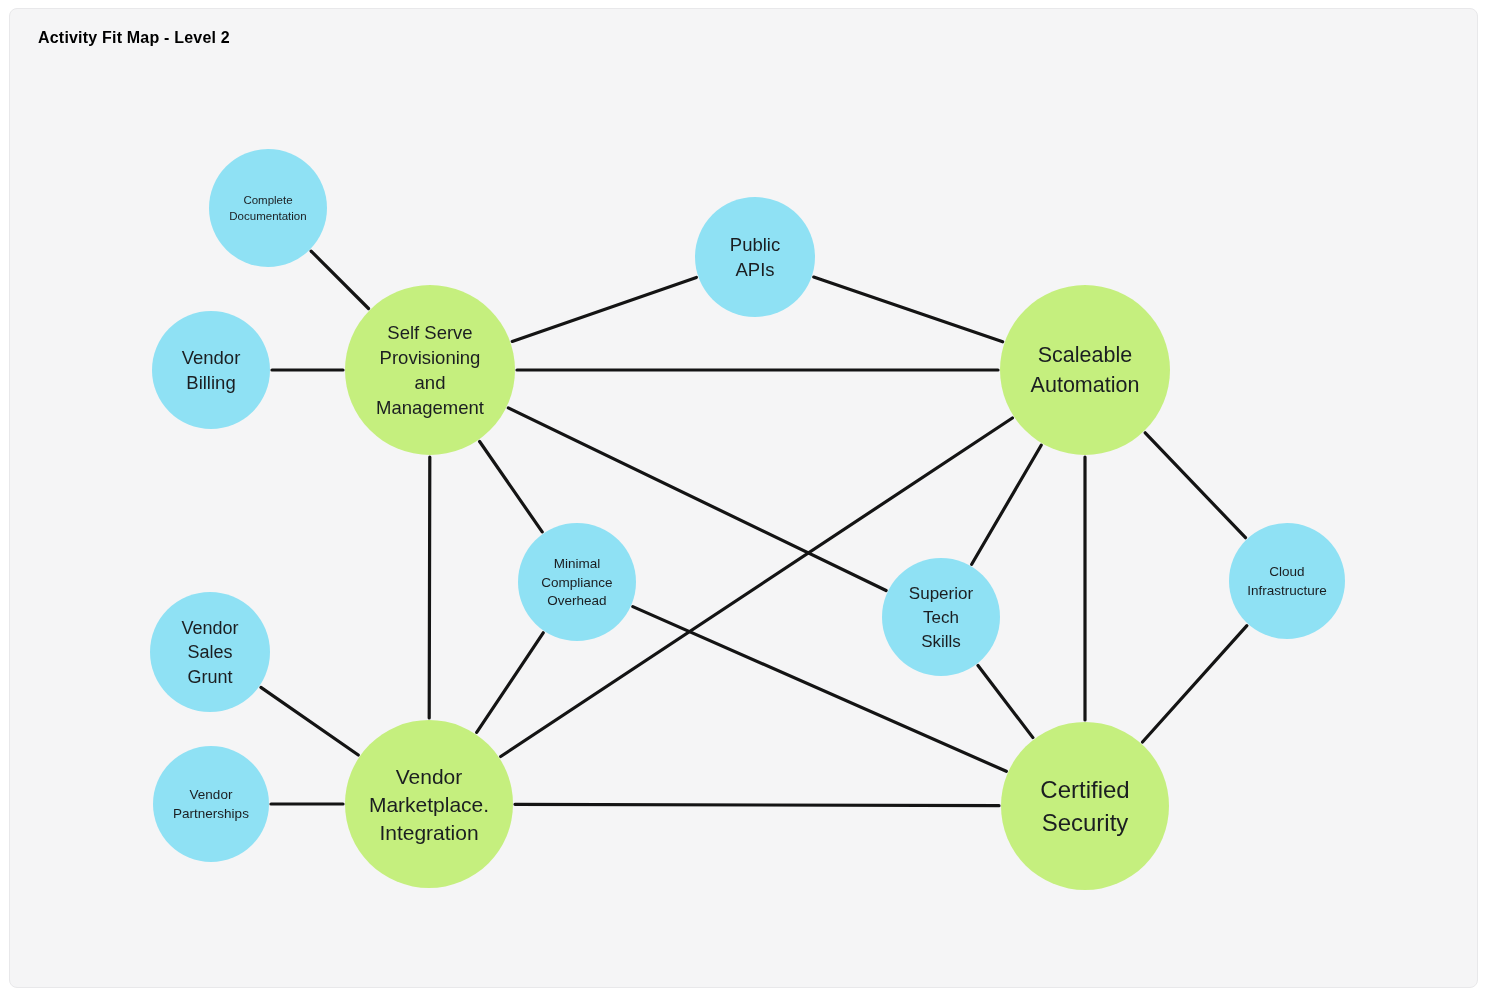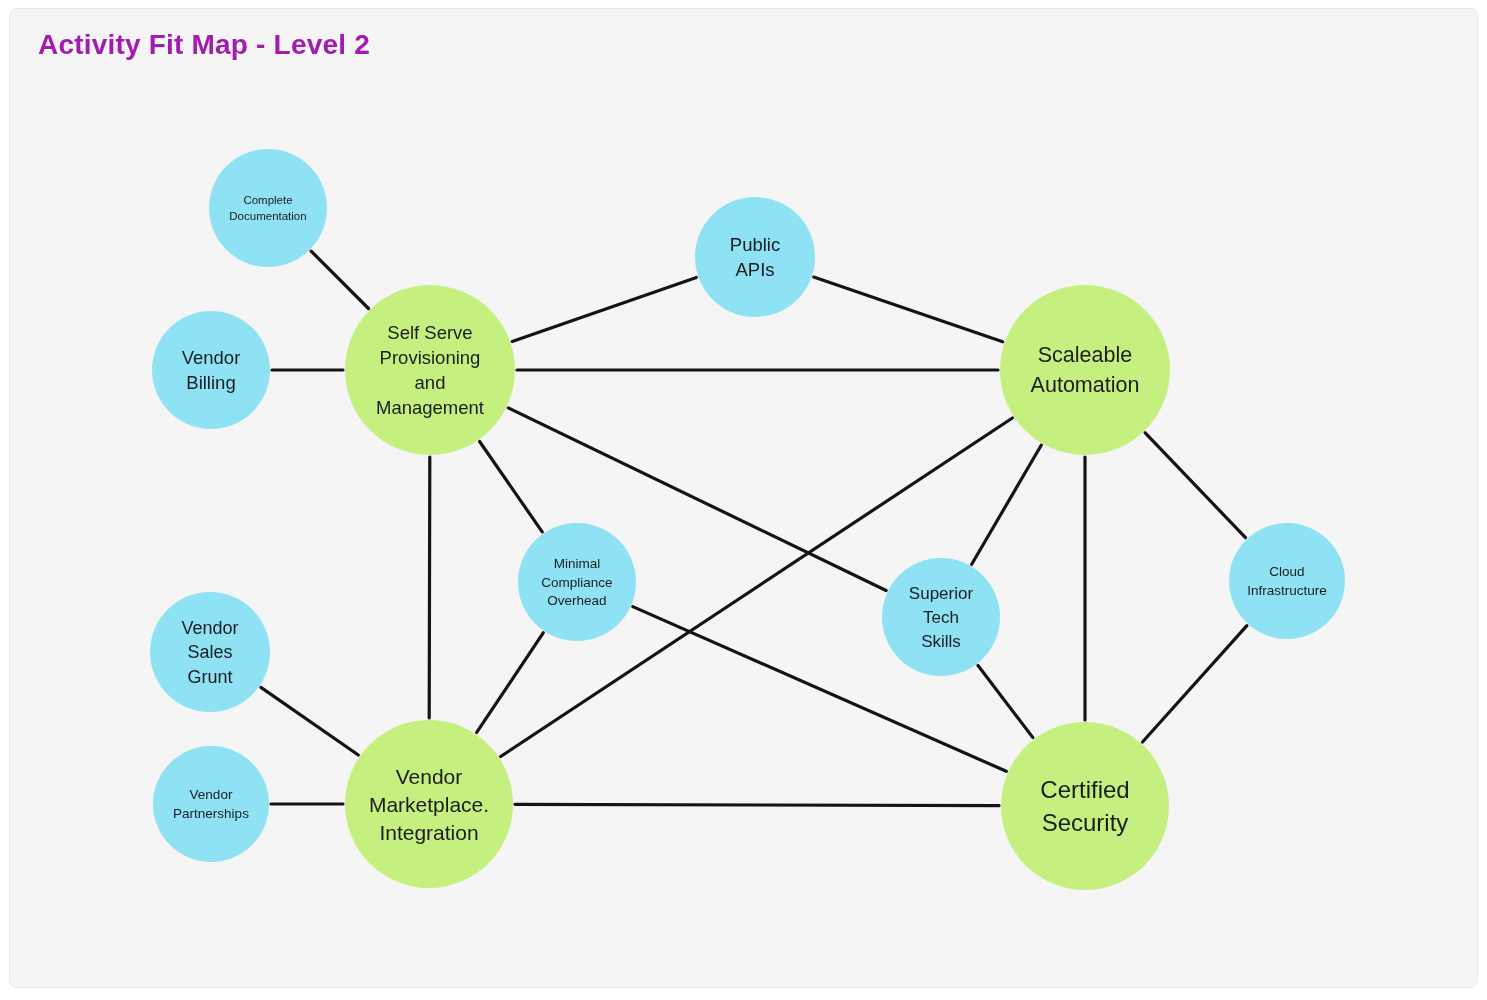--- a/index.html
+++ b/index.html
@@ -25,24 +25,24 @@
     height: 980px;
     background: #f5f5f6;
     border: 1px solid #e8e8ea;
     border-radius: 8px;
     box-sizing: border-box;
   }
   .title {
     position: absolute;
     left: 28px;
     top: 20px;
-    font-size: 28px;
+    font-size: 16px;
     font-weight: bold;
     letter-spacing: 0.2px;
-    color: #a21caf;
+    color: #000000;
   }
   svg.diagram {
     position: absolute;
     left: 0;
     top: 0;
   }
   svg.diagram text {
     font-family: "Liberation Sans", sans-serif;
     fill: #1b1e21;
   }

